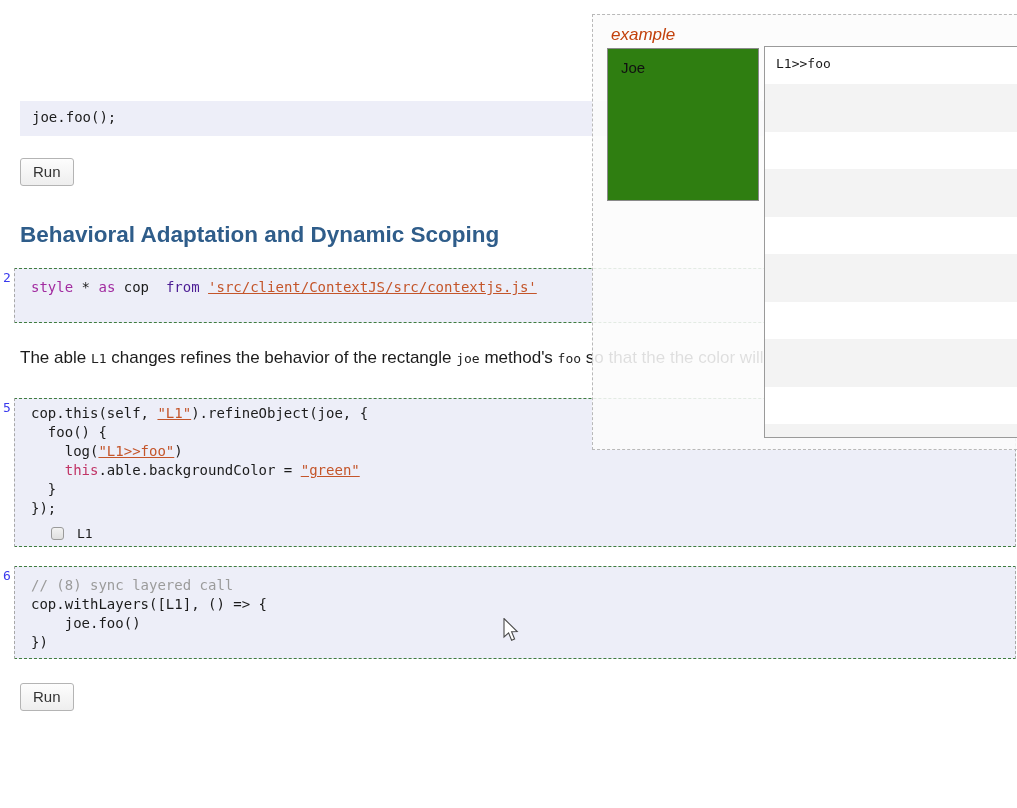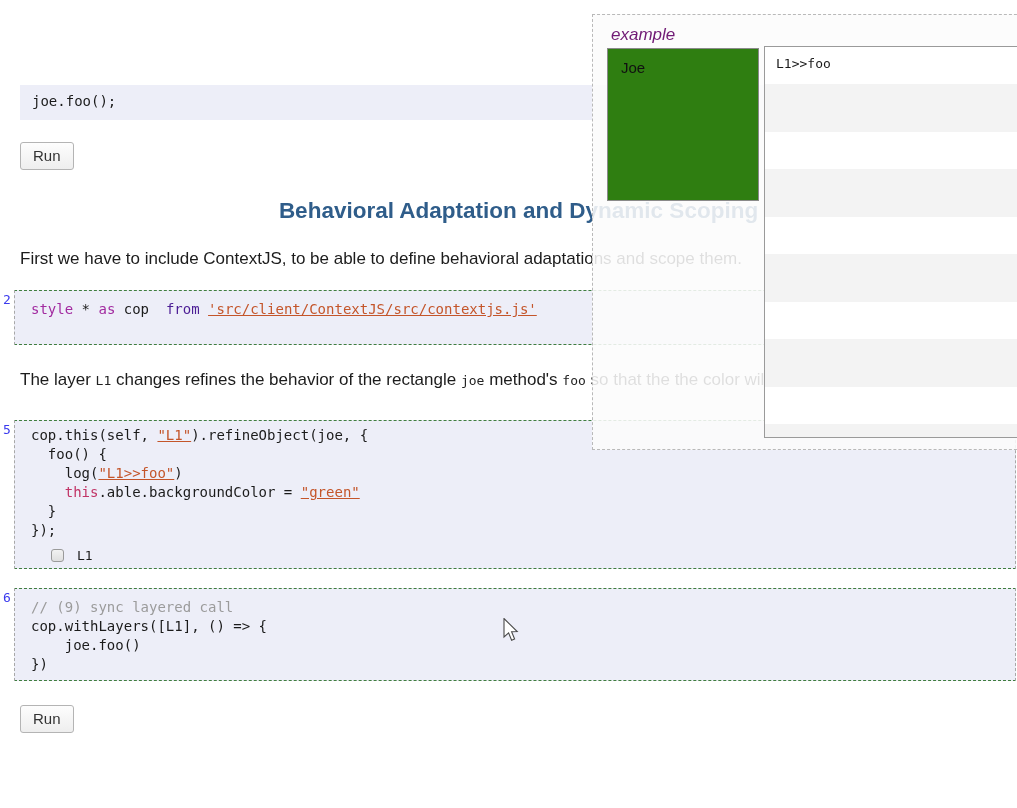--- a/index.html
+++ b/index.html
@@ -3,21 +3,21 @@
 <meta charset="utf-8">
 <style>
   * { box-sizing: border-box; }
   html,body { margin:0; padding:0; }
   body {
     width:1017px; height:808px; overflow:hidden; position:relative;
     background:#ffffff;
     font-family:"Liberation Sans", sans-serif;
     color:#1c1c1c;
   }
-  #doc { position:absolute; top:0; left:0; width:1017px; }
+  #doc { position:absolute; top:16px; left:0; width:1017px; }
 
   
   .code-plain {
     margin:85px 0 0 20px;
     background:#edeef8;
     padding:7px 12px 9px 12px;
   }
   pre.code {
     margin:0;
     font-family:"DejaVu Sans Mono", monospace;
@@ -34,25 +34,24 @@
     font-family:"Liberation Sans", sans-serif;
     font-size:15px; color:#333;
     background:linear-gradient(#fdfdfd,#eeeeee);
     border:1px solid #b4b4b4;
     border-radius:3px;
     cursor:pointer;
   }
   .run-btn.bottom { margin-top:24px; }
 
   h2.heading {
-    margin:28px 0 0 20px;
+    margin:36px 0 0 20px;
     font-size:22.5px; line-height:25px;
     font-weight:bold;
     color:#2f5d8a;
-    text-align:center;
   }
   p.para {
     margin:26px 20px 0 20px;
     font-size:17px; line-height:20px;
     color:#1c1c1c;
   }
   p.para.p2 { margin-top:25px; margin-right:0; }
   p.para.p3 { margin-top:26px; }
 
   
@@ -102,21 +101,21 @@
   
   .example-window {
     position:absolute; left:592px; top:14px;
     width:440px; height:436px;
     border:1px dashed #b9b9b9;
     background:rgba(252,252,252,0.87);
     z-index:10;
   }
   .example-title {
     position:absolute; left:18px; top:10px;
-    font-style:italic; font-size:17px; color:#701a75;
+    font-style:italic; font-size:17px; color:#c2410c;
   }
   .joe-rect {
     position:absolute; left:14px; top:33px;
     width:152px; height:153px;
     border:1px solid #8a8a8a;
   }
   .joe-label {
     padding:10px 0 0 13px;
     font-size:15px; color:#111;
   }
@@ -142,47 +141,46 @@
 <div id="doc">
 
   <div class="code-plain">
     <pre class="code"><span>joe.foo();</span></pre>
   </div>
 
   <button class="run-btn">Run</button>
 
   <h2 class="heading">Behavioral Adaptation and Dynamic Scoping</h2>
 
-  <p class="para p1"><span>First we have to include ContextJS, to be able to define behavioral adaptations and scope them.</span></p>
 
   <div class="code-cell c2">
     <span class="lineno">2</span>
     <pre class="code"><span class="tok-kw">style</span><span> * </span><span class="tok-kw">as</span><span> cop  </span><span class="tok-kw2">from</span><span> </span><span class="tok-str">'src/client/ContextJS/src/contextjs.js'</span></pre>
   </div>
 
-  <p class="para p2"><span>The layer </span><span class="tok-mono">L1</span><span> changes refines the behavior of the rectangle </span><span class="tok-mono">joe</span><span> method's </span><span class="tok-mono">foo</span><span> so that the the color will be set to green.</span></p>
+  <p class="para p2"><span>The able </span><span class="tok-mono">L1</span><span> changes refines the behavior of the rectangle </span><span class="tok-mono">joe</span><span> method's </span><span class="tok-mono">foo</span><span> so that the the color will be set to green.</span></p>
 
   <div class="code-cell c5">
     <span class="lineno">5</span>
     <pre class="code"><span>cop.this(self, </span><span class="tok-str">"L1"</span><span>).refineObject(joe, {</span>
 <span>  foo() {</span>
 <span>    log(</span><span class="tok-str">"L1&gt;&gt;foo"</span><span>)</span>
 <span>    </span><span class="tok-this">this</span><span>.able.backgroundColor = </span><span class="tok-str">"green"</span>
 <span>  }</span>
 <span>});</span></pre>
     <div class="layer-row">
       <span class="checkbox"></span>
       <span class="layer-label">L1</span>
     </div>
   </div>
 
 
   <div class="code-cell c6">
     <span class="lineno">6</span>
-    <pre class="code"><span class="tok-cm">// (9) sync layered call</span>
+    <pre class="code"><span class="tok-cm">// (8) sync layered call</span>
 <span>cop.withLayers([L1], () =&gt; {</span>
 <span>    joe.foo()</span>
 <span>})</span></pre>
   </div>
 
   <button class="run-btn bottom">Run</button>
 
 </div>
 
 <div class="example-window">

